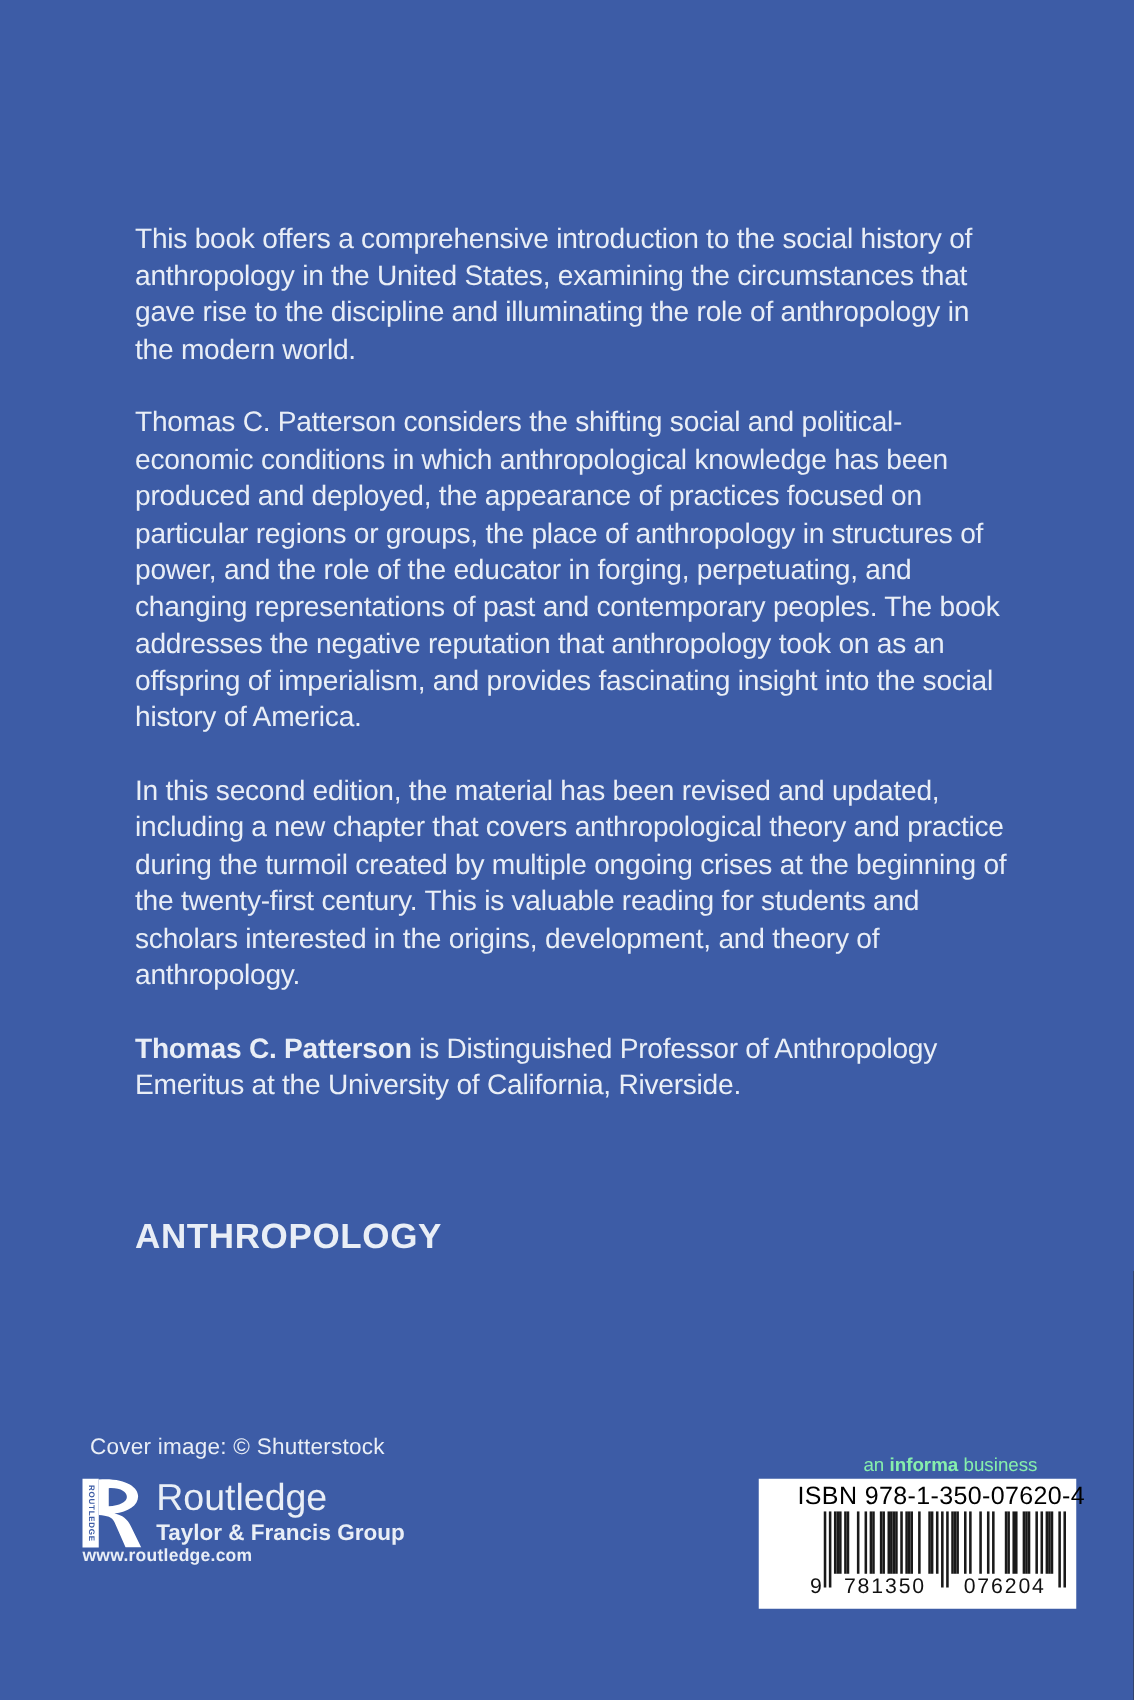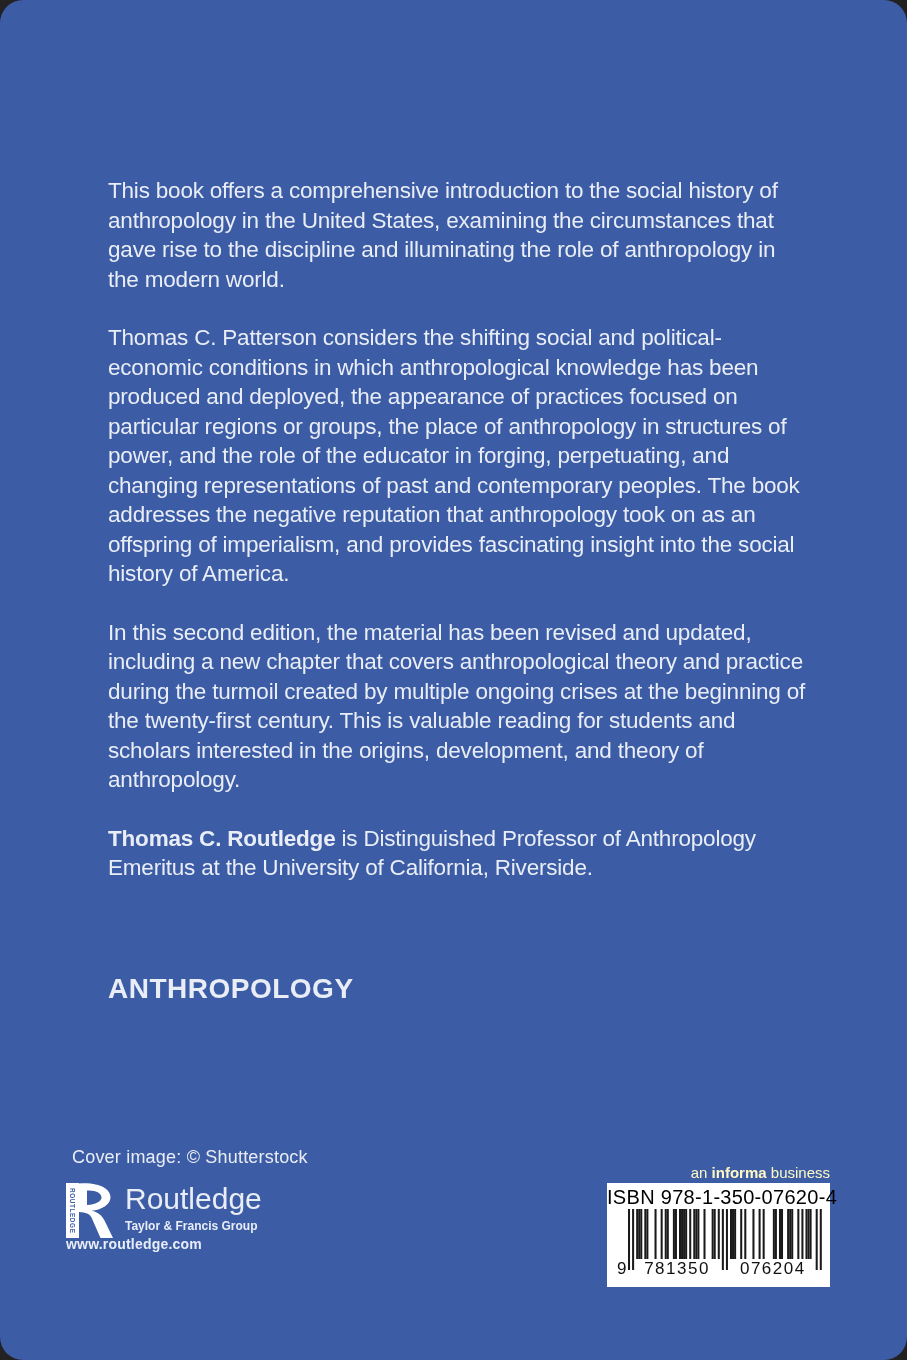--- a/index.html
+++ b/index.html
@@ -9,21 +9,20 @@
     --bar:#1a1a1a;
   }
   html,body{margin:0;padding:0;background:#222;}
   .cover{
     position:relative;
     width:907px;height:1360px;
     background:var(--bg);
     overflow:hidden;
     font-family:"Liberation Sans",sans-serif;
     color:var(--ink);
-    border-radius:23px;
   }
   .copy{
     position:absolute;left:108px;top:176px;width:700px;
     font-size:22.5px;line-height:29.5px;letter-spacing:-0.2px;
     font-weight:400;
   }
   .copy p{margin:0 0 29px 0;}
   .copy p.bio b{font-weight:700;}
   .category{
     position:absolute;left:108px;top:973px;
@@ -42,56 +41,57 @@
     width:13px;height:55px;background:#fff;
     color:var(--bg);
     writing-mode:vertical-rl;
     font-size:6.4px;font-weight:700;letter-spacing:0.6px;
     text-align:center;line-height:13px;
     overflow:hidden;
   }
   .r-glyph{display:block;}
   .wordmark{margin-left:7px;padding-top:1px;}
   .publisher-name{font-size:30px;line-height:30px;font-weight:400;letter-spacing:0;}
-  .publisher-group{font-size:12px;line-height:20px;font-weight:700;margin-top:2px;}
+  .publisher-group{font-size:18px;line-height:20px;font-weight:700;margin-top:2px;}
   .website{
     position:absolute;left:66px;top:1236px;
     font-size:14px;font-weight:700;letter-spacing:0.2px;
   }
   .ebook-note{
     position:absolute;left:70px;top:1272px;
     font-size:15px;color:rgba(233,238,246,0.88);
   }
   .informa{
     position:absolute;right:77px;top:1164px;
-    font-size:15px;color:#fef9c3;
+    font-size:15px;color:#86efac;
   }
   .informa b{font-weight:700;}
   .isbn-box{
     position:absolute;left:607px;top:1183px;width:223px;height:104px;
     background:var(--box);color:#000;
     text-align:center;
+    padding-left:31px;
   }
   .isbn-label{
     font-size:20px;letter-spacing:0.3px;line-height:22px;
     padding-top:3px;white-space:nowrap;
   }
   .barcode{margin-top:1px;}
   .barcode svg{display:block;margin:0 auto;}
 </style>
 </head>
 <body>
 
 <div class="cover">
 
   <div class="copy">
     <p>This book offers a comprehensive introduction to the social history of anthropology in the United States, examining the circumstances that gave rise to the discipline and illuminating the role of anthropology in the modern world.</p>
     <p>Thomas C. Patterson considers the shifting social and political-economic conditions in which anthropological knowledge has been produced and deployed, the appearance of practices focused on particular regions or groups, the place of anthropology in structures of power, and the role of the educator in forging, perpetuating, and changing representations of past and contemporary peoples. The book addresses the negative reputation that anthropology took on as an offspring of imperialism, and provides fascinating insight into the social history of America.</p>
     <p>In this second edition, the material has been revised and updated, including a new chapter that covers anthropological theory and practice during the turmoil created by multiple ongoing crises at the beginning of the twenty-first century. This is valuable reading for students and scholars interested in the origins, development, and theory of anthropology.</p>
-    <p class="bio"><b>Thomas C. Routledge</b><span> is Distinguished Professor of Anthropology Emeritus at the University of California, Riverside.</span></p>
+    <p class="bio"><b>Thomas C. Patterson</b><span> is Distinguished Professor of Anthropology Emeritus at the University of California, Riverside.</span></p>
   </div>
 
   <div class="category">ANTHROPOLOGY</div>
 
   <div class="credit">Cover image: © Shutterstock</div>
 
   <div class="logo">
     <div class="mark">
       <div class="strip">ROUTLEDGE</div>
       <svg class="r-glyph" width="38" height="55" viewBox="0 0 38 55" aria-hidden="true">

